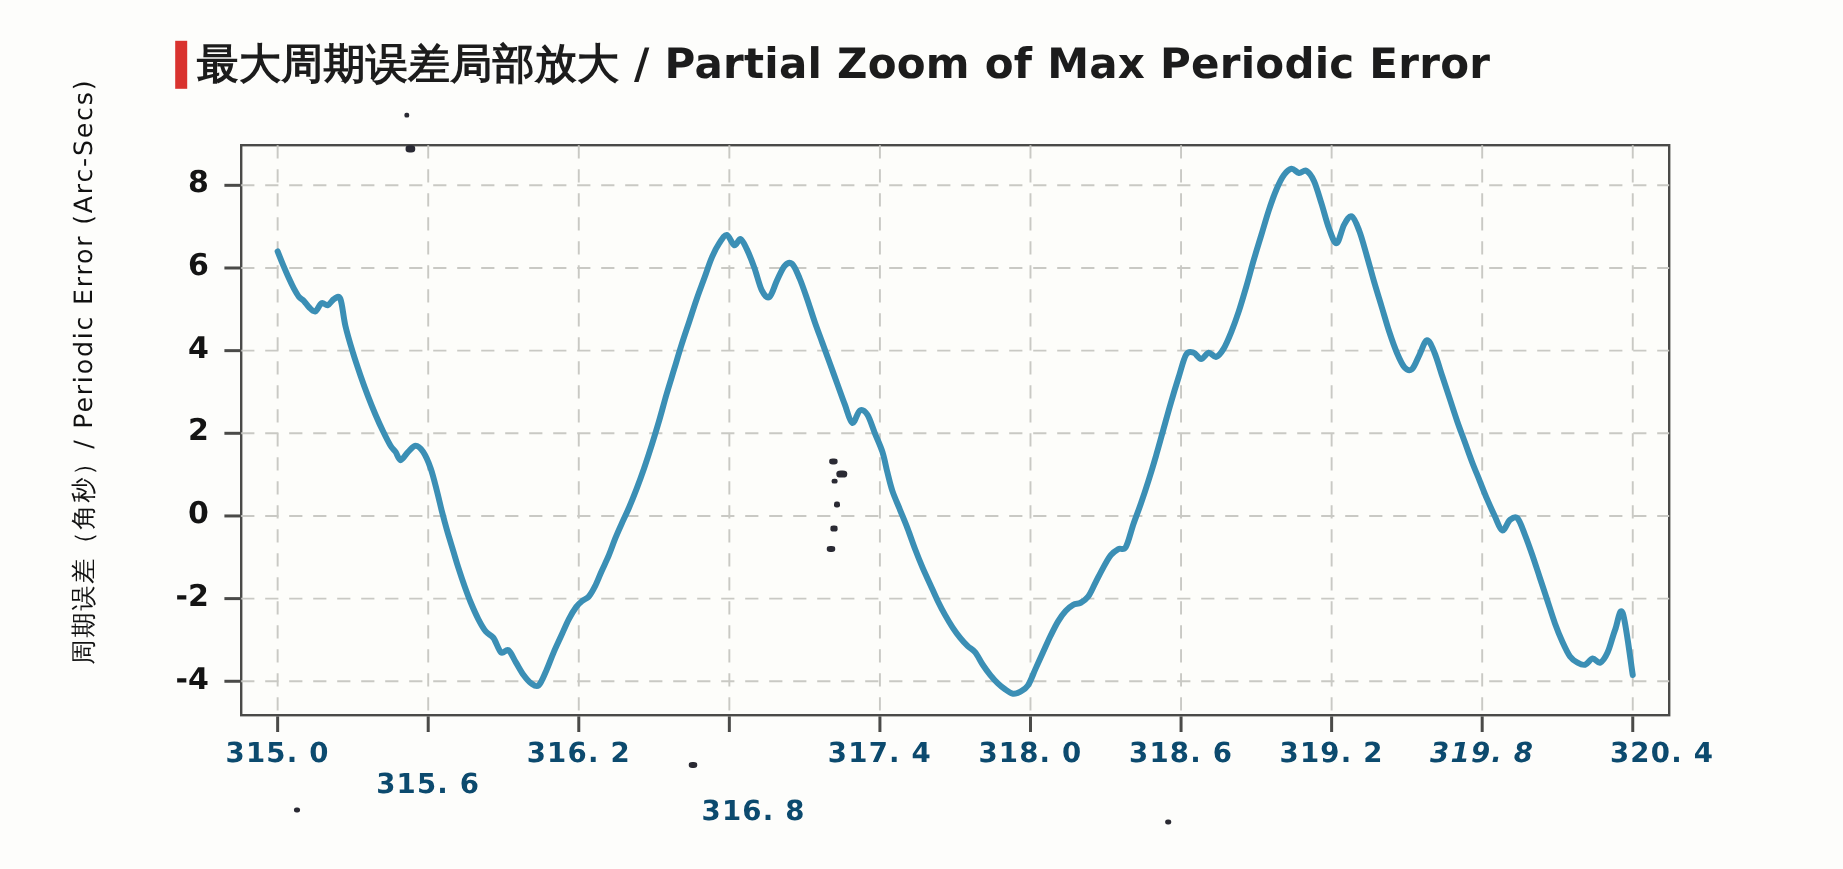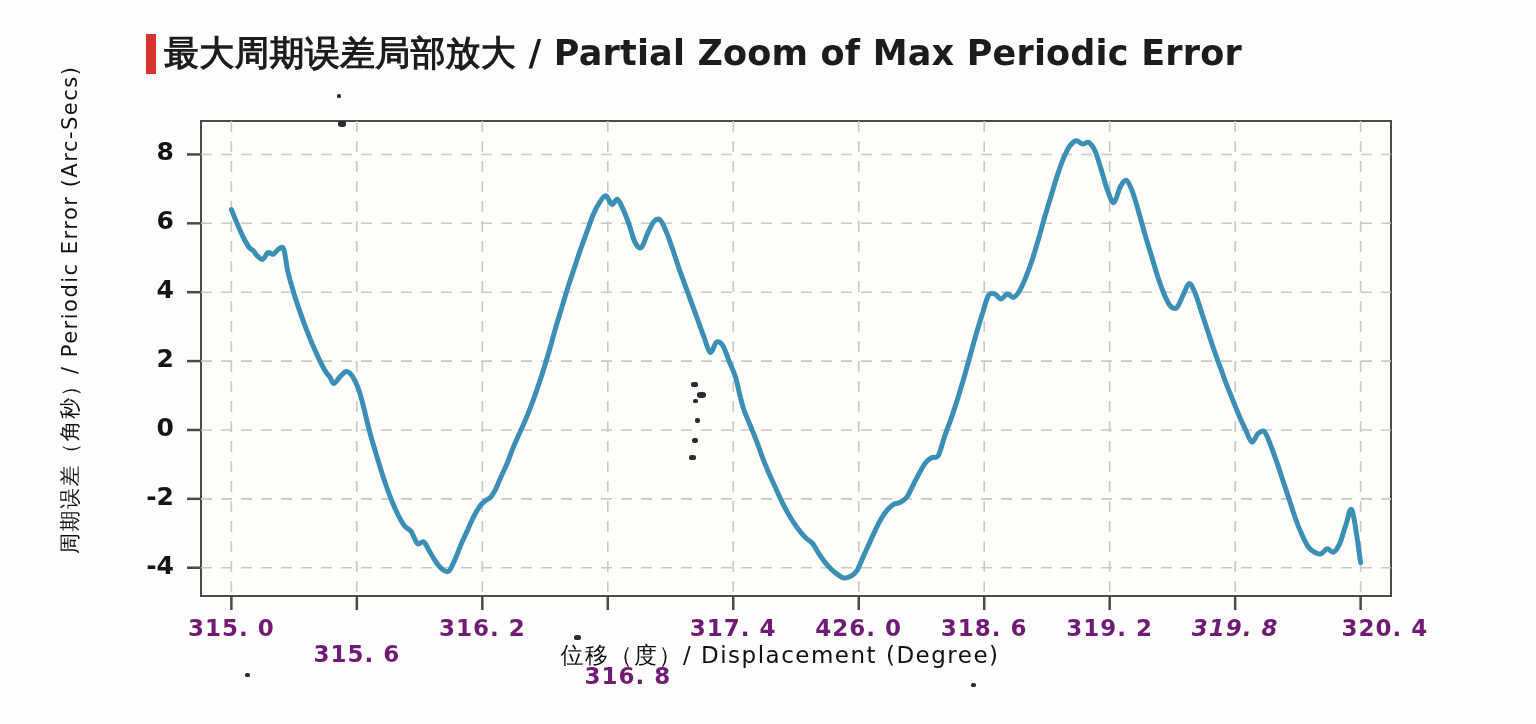--- a/index.html
+++ b/index.html
@@ -76,21 +76,21 @@
     font-size: 25px;
     color: #141414;
     font-family: "DejaVu Sans", "Liberation Sans", sans-serif;
     font-weight: 600;
   }
   .xtick-label {
     position: absolute;
     text-align: center;
     width: 140px;
     font-size: 23px;
-    color: #701a75;
+    color: #0c4a6e;
     font-family: "DejaVu Sans", "Liberation Sans", sans-serif;
     font-weight: 600;
     letter-spacing: 1px;
   }
   #ylabel {
     position: absolute;
     left: -170px;
     top: 300px;
     width: 480px;
     transform: rotate(-90deg);
@@ -183,28 +183,27 @@
         <div class="ytick-label" style="left: 114px; top: 275.202px;">4</div>
         <div class="ytick-label" style="left: 114px; top: 344.083px;">2</div>
         <div class="ytick-label" style="left: 114px; top: 412.964px;">0</div>
         <div class="ytick-label" style="left: 114px; top: 481.845px;">-2</div>
         <div class="ytick-label" style="left: 114px; top: 550.726px;">-4</div>
         <div class="xtick-label" style="left: 161.368px; top: 615px;">315. 0</div>
         <div class="xtick-label" style="left: 286.842px; top: 615px; margin-top: 26px;">315. 6</div>
         <div class="xtick-label" style="left: 412.316px; top: 615px;">316. 2</div>
         <div class="xtick-label" style="left: 558px; top: 615px; margin-top: 48px;">316. 8</div>
         <div class="xtick-label" style="left: 663.263px; top: 615px;">317. 4</div>
-        <div class="xtick-label" style="left: 788.737px; top: 615px;">426. 0</div>
+        <div class="xtick-label" style="left: 788.737px; top: 615px;">318. 0</div>
         <div class="xtick-label" style="left: 914.211px; top: 615px;">318. 6</div>
         <div class="xtick-label" style="left: 1039.68px; top: 615px;">319. 2</div>
         <div class="xtick-label" style="left: 1165.16px; top: 615px; font-style: italic;">319. 8</div>
         <div class="xtick-label" style="left: 1315px; top: 615px;">320. 4</div>
       </div>
     <div id="ylabel">周期误差（角秒）/ Periodic Error (Arc-Secs)</div>
-    <div id="xlabel">位移（度）/ Displacement (Degree)</div>
     <div id="speckle-layer">
         <div class="speckle" style="left: 691px; top: 382px; width: 7px; height: 5px;"></div>
         <div class="speckle" style="left: 697px; top: 392px; width: 9px; height: 6px;"></div>
         <div class="speckle" style="left: 693px; top: 399px; width: 5px; height: 4px;"></div>
         <div class="speckle" style="left: 695px; top: 418px; width: 5px; height: 5px;"></div>
         <div class="speckle" style="left: 692px; top: 438px; width: 6px; height: 5px;"></div>
         <div class="speckle" style="left: 689px; top: 455px; width: 7px; height: 5px;"></div>
         <div class="speckle" style="left: 337px; top: 94px; width: 4px; height: 4px;"></div>
         <div class="speckle" style="left: 338px; top: 121px; width: 8px; height: 6px;"></div>
         <div class="speckle" style="left: 574px; top: 635px; width: 7px; height: 5px;"></div>

